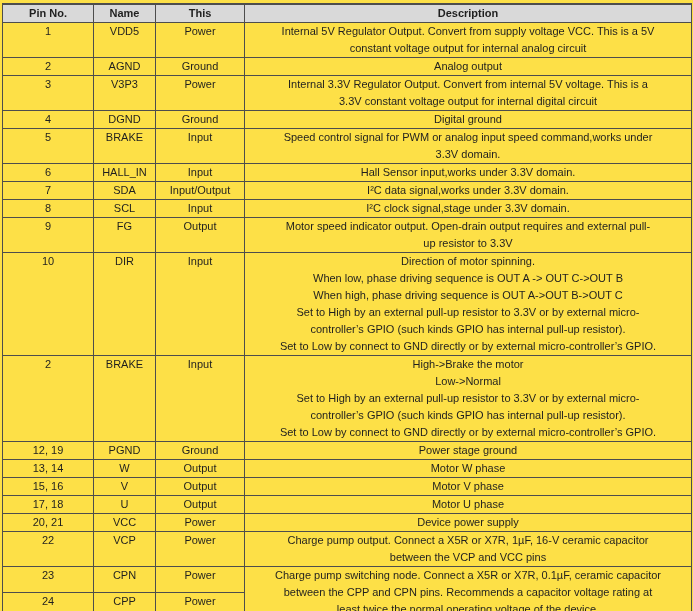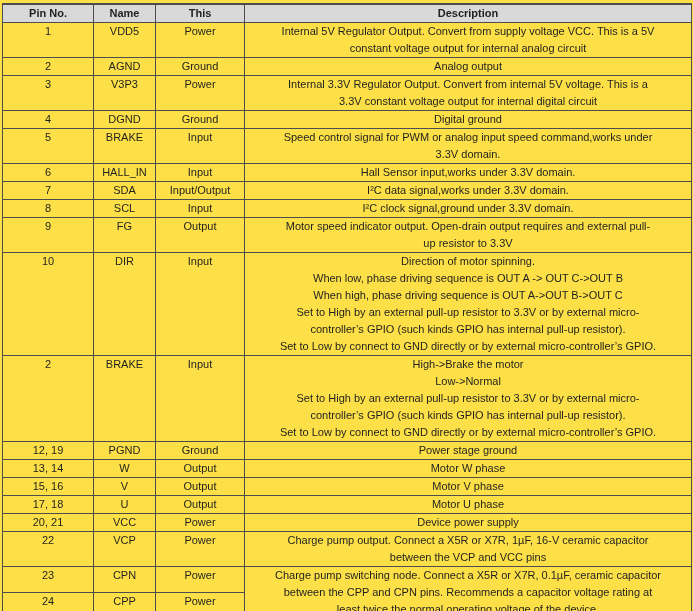--- a/index.html
+++ b/index.html
@@ -110,21 +110,21 @@
       <tr>
         <td class="cell-center">7</td>
         <td class="cell-center">SDA</td>
         <td class="cell-center">Input/Output</td>
         <td class="cell-desc">I²C data signal,works under 3.3V domain.</td>
       </tr>
       <tr>
         <td class="cell-center">8</td>
         <td class="cell-center">SCL</td>
         <td class="cell-center">Input</td>
-        <td class="cell-desc">I²C clock signal,ground under 3.3V domain.</td>
+        <td class="cell-desc">I²C clock signal,stage under 3.3V domain.</td>
       </tr>
       <tr>
         <td class="cell-center">9</td>
         <td class="cell-center">FG</td>
         <td class="cell-center">Output</td>
         <td class="cell-desc">Motor speed indicator output. Open-drain output requires and external pull-
 up resistor to 3.3V</td>
       </tr>
       <tr>
         <td class="cell-center">10</td>

